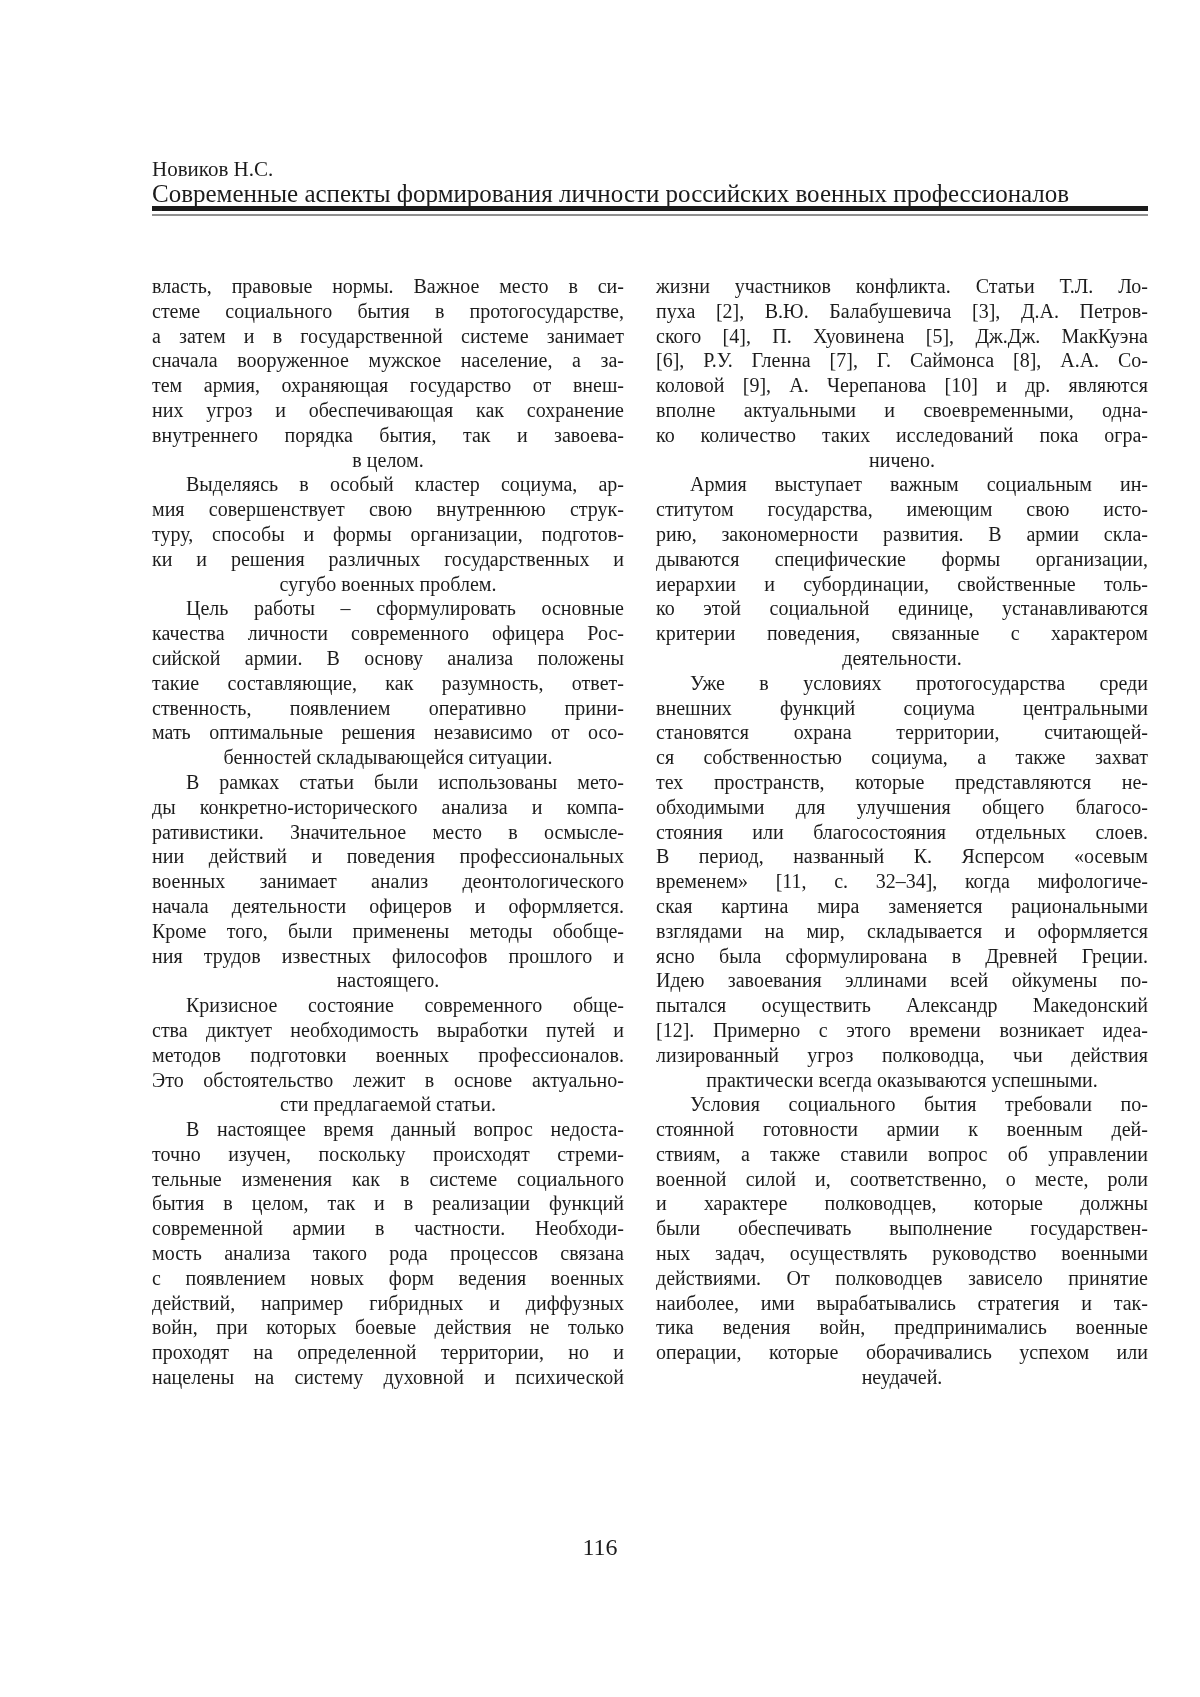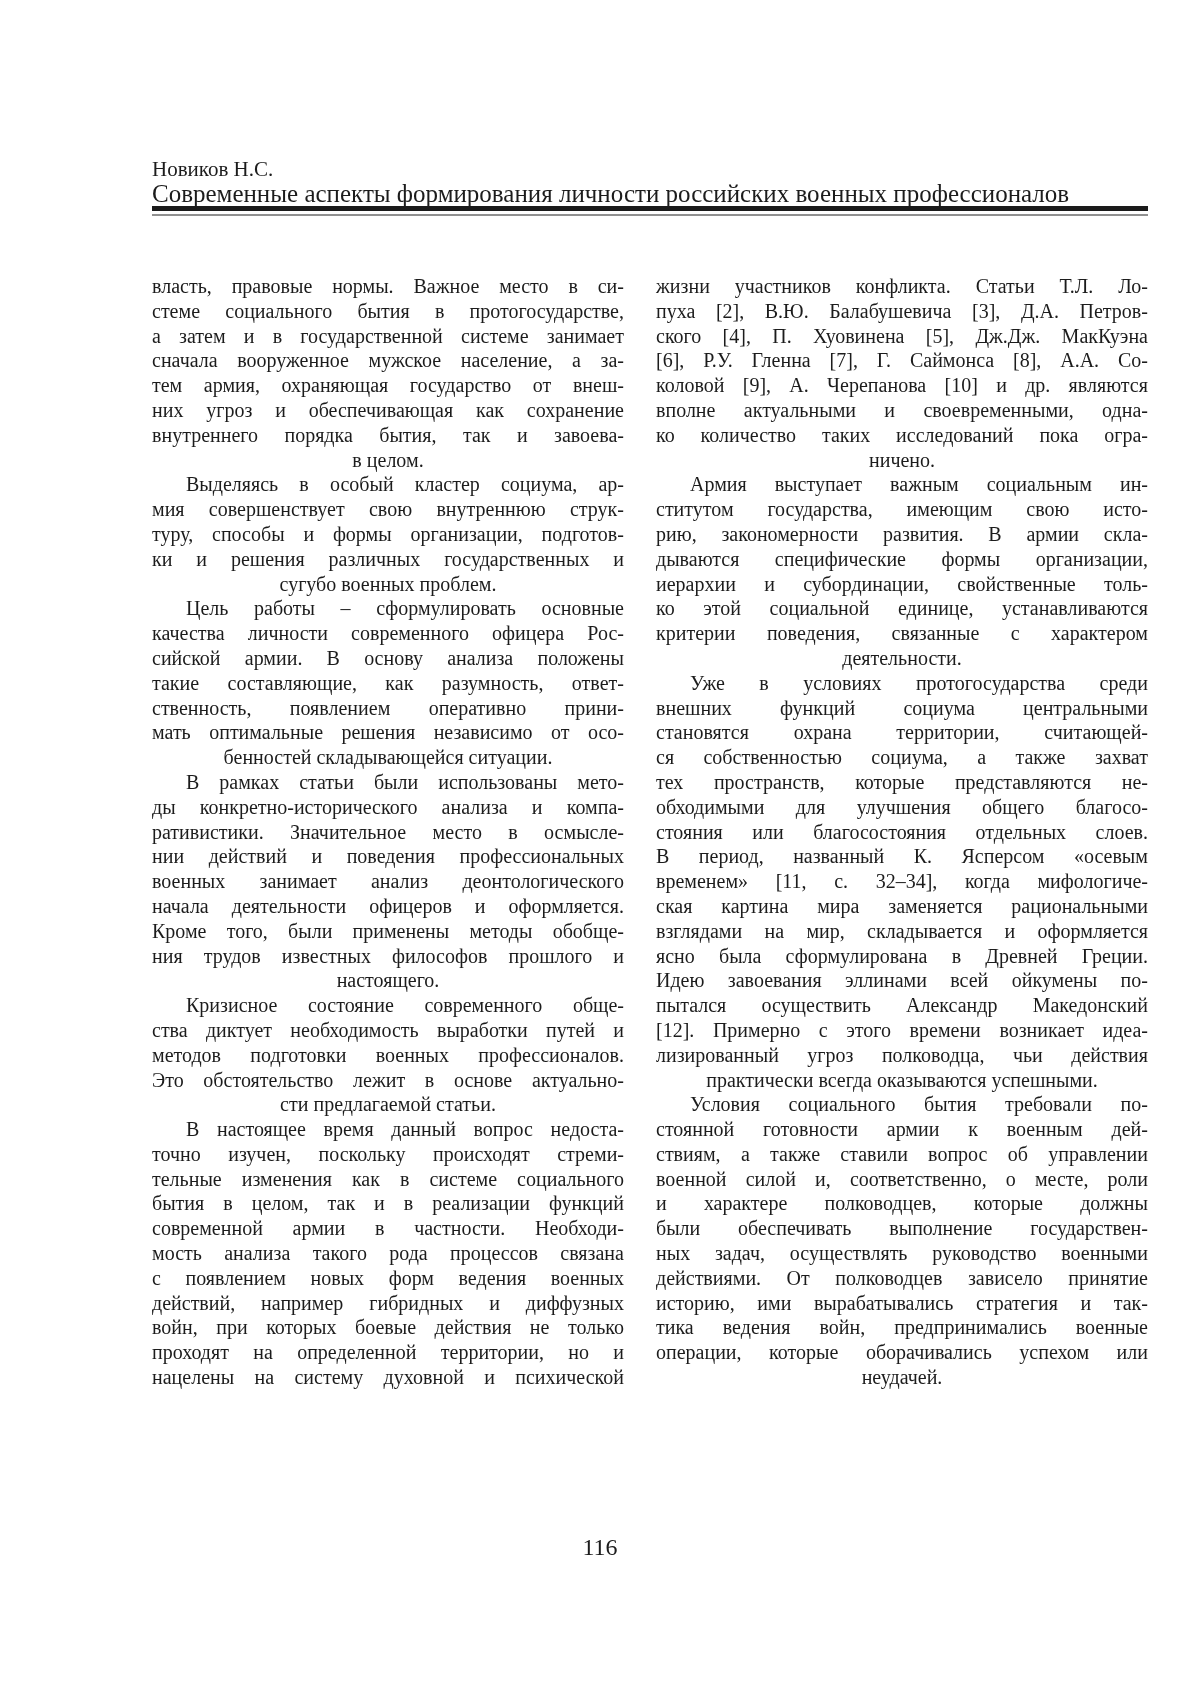--- a/index.html
+++ b/index.html
@@ -172,20 +172,20 @@
         <div class="line"><span>лизированный</span><span>угроз</span><span>полководца,</span><span>чьи</span><span>действия</span></div>
         <div class="line end">практически всегда оказываются успешными.</div>
         <div class="line indent"><span>Условия</span><span>социального</span><span>бытия</span><span>требовали</span><span>по-</span></div>
         <div class="line"><span>стоянной</span><span>готовности</span><span>армии</span><span>к</span><span>военным</span><span>дей-</span></div>
         <div class="line"><span>ствиям,</span><span>а</span><span>также</span><span>ставили</span><span>вопрос</span><span>об</span><span>управлении</span></div>
         <div class="line"><span>военной</span><span>силой</span><span>и,</span><span>соответственно,</span><span>о</span><span>месте,</span><span>роли</span></div>
         <div class="line"><span>и</span><span>характере</span><span>полководцев,</span><span>которые</span><span>должны</span></div>
         <div class="line"><span>были</span><span>обеспечивать</span><span>выполнение</span><span>государствен-</span></div>
         <div class="line"><span>ных</span><span>задач,</span><span>осуществлять</span><span>руководство</span><span>военными</span></div>
         <div class="line"><span>действиями.</span><span>От</span><span>полководцев</span><span>зависело</span><span>принятие</span></div>
-        <div class="line"><span>историю,</span><span>ими</span><span>вырабатывались</span><span>стратегия</span><span>и</span><span>так-</span></div>
+        <div class="line"><span>наиболее,</span><span>ими</span><span>вырабатывались</span><span>стратегия</span><span>и</span><span>так-</span></div>
         <div class="line"><span>тика</span><span>ведения</span><span>войн,</span><span>предпринимались</span><span>военные</span></div>
         <div class="line"><span>операции,</span><span>которые</span><span>оборачивались</span><span>успехом</span><span>или</span></div>
         <div class="line end">неудачей.</div>
       </div>
   </div>
   <div class="page-number">116</div>
 </div>
 
 </body></html>

